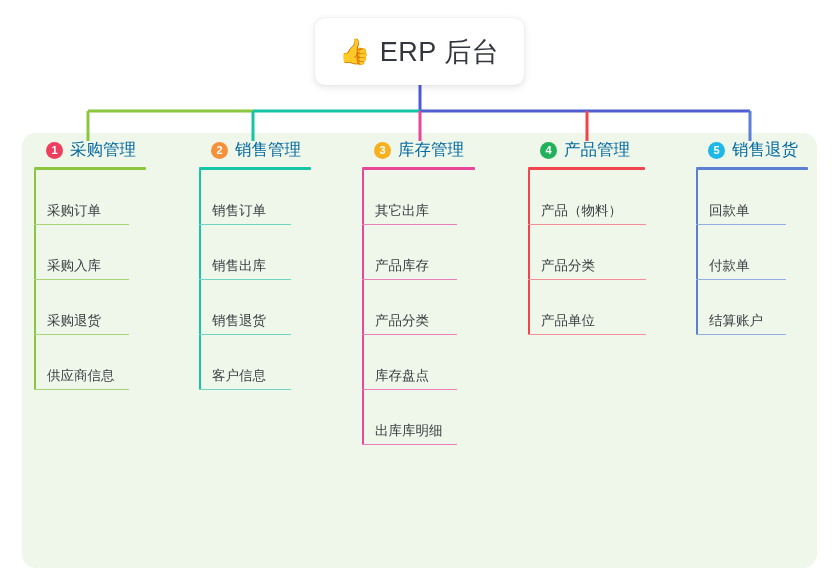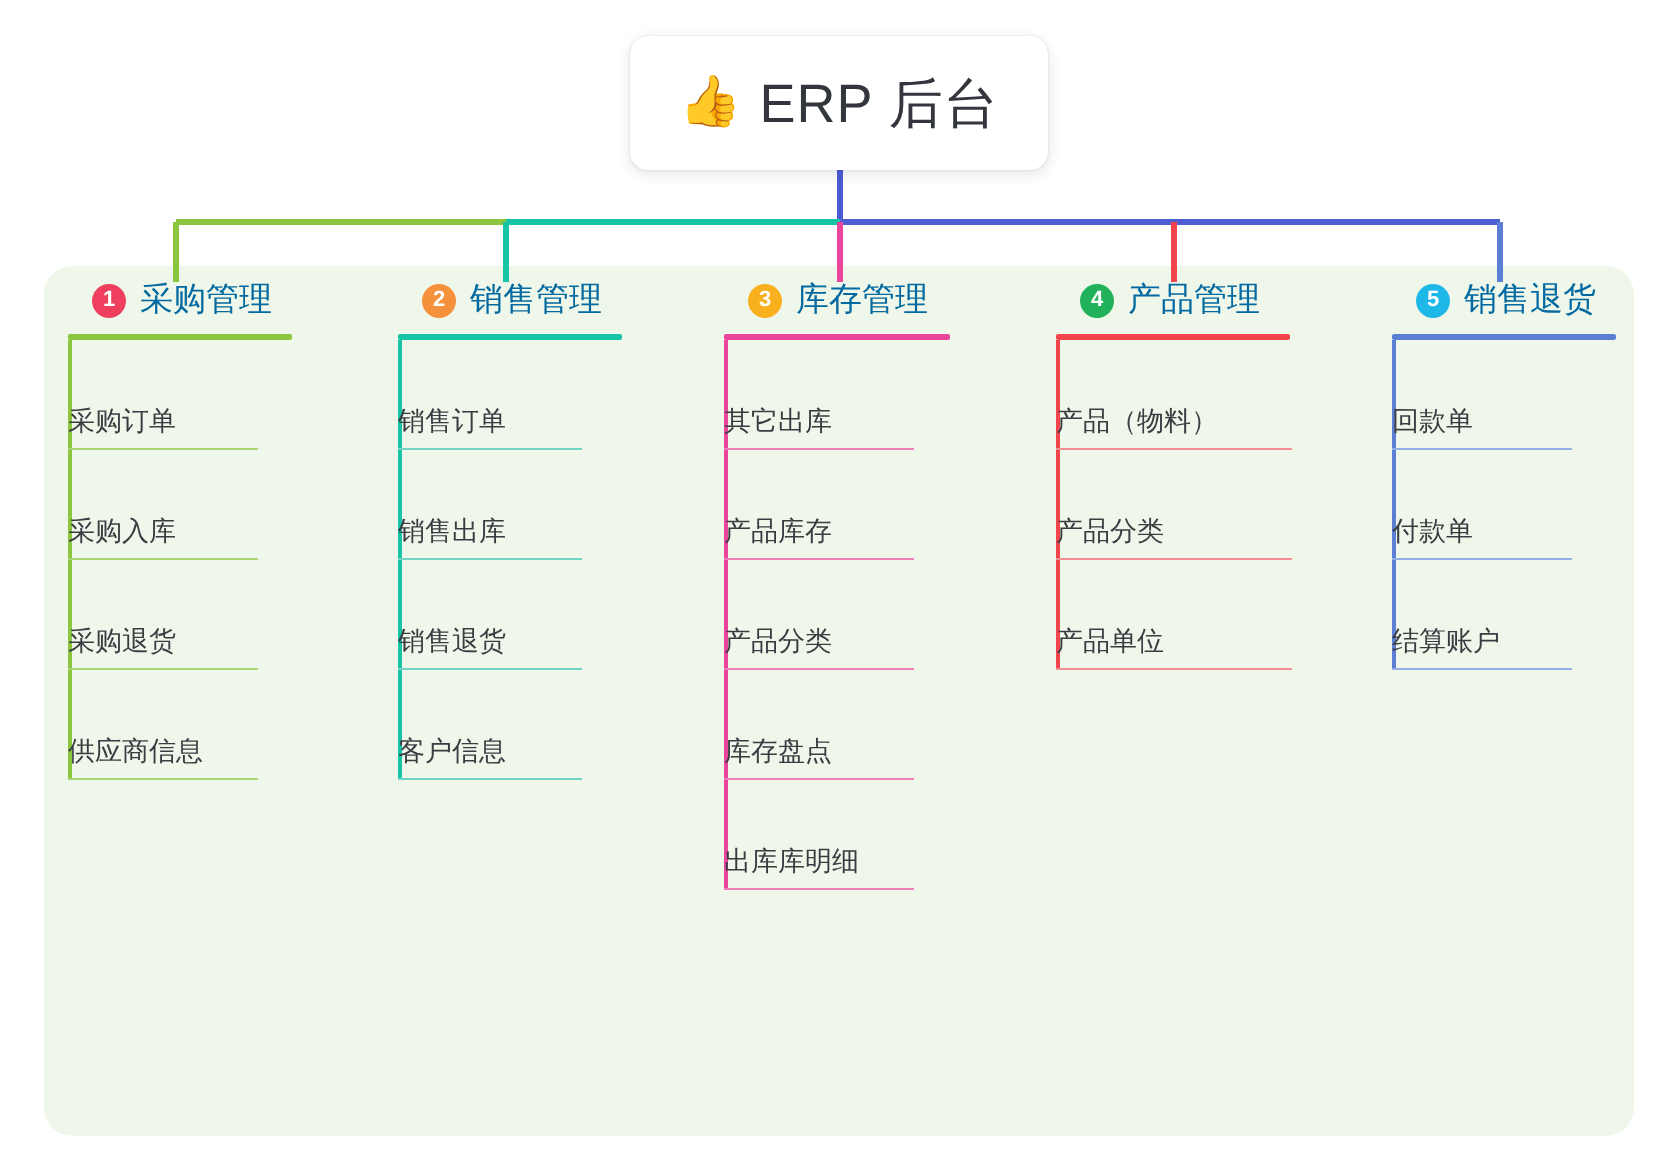--- a/index.html
+++ b/index.html
@@ -121,20 +121,21 @@
     left: 0;
     top: 0;
     bottom: 0;
     width: 2px;
   }
   .item {
     position: relative;
     height: 55px;
     display: flex;
     align-items: flex-end;
+    padding-left: 13px;
     box-sizing: border-box;
   }
   .item-label {
     font-size: 13.5px;
     color: #3a3c42;
     white-space: nowrap;
     padding-bottom: 5px;
   }
   .item-rule {
     position: absolute;

